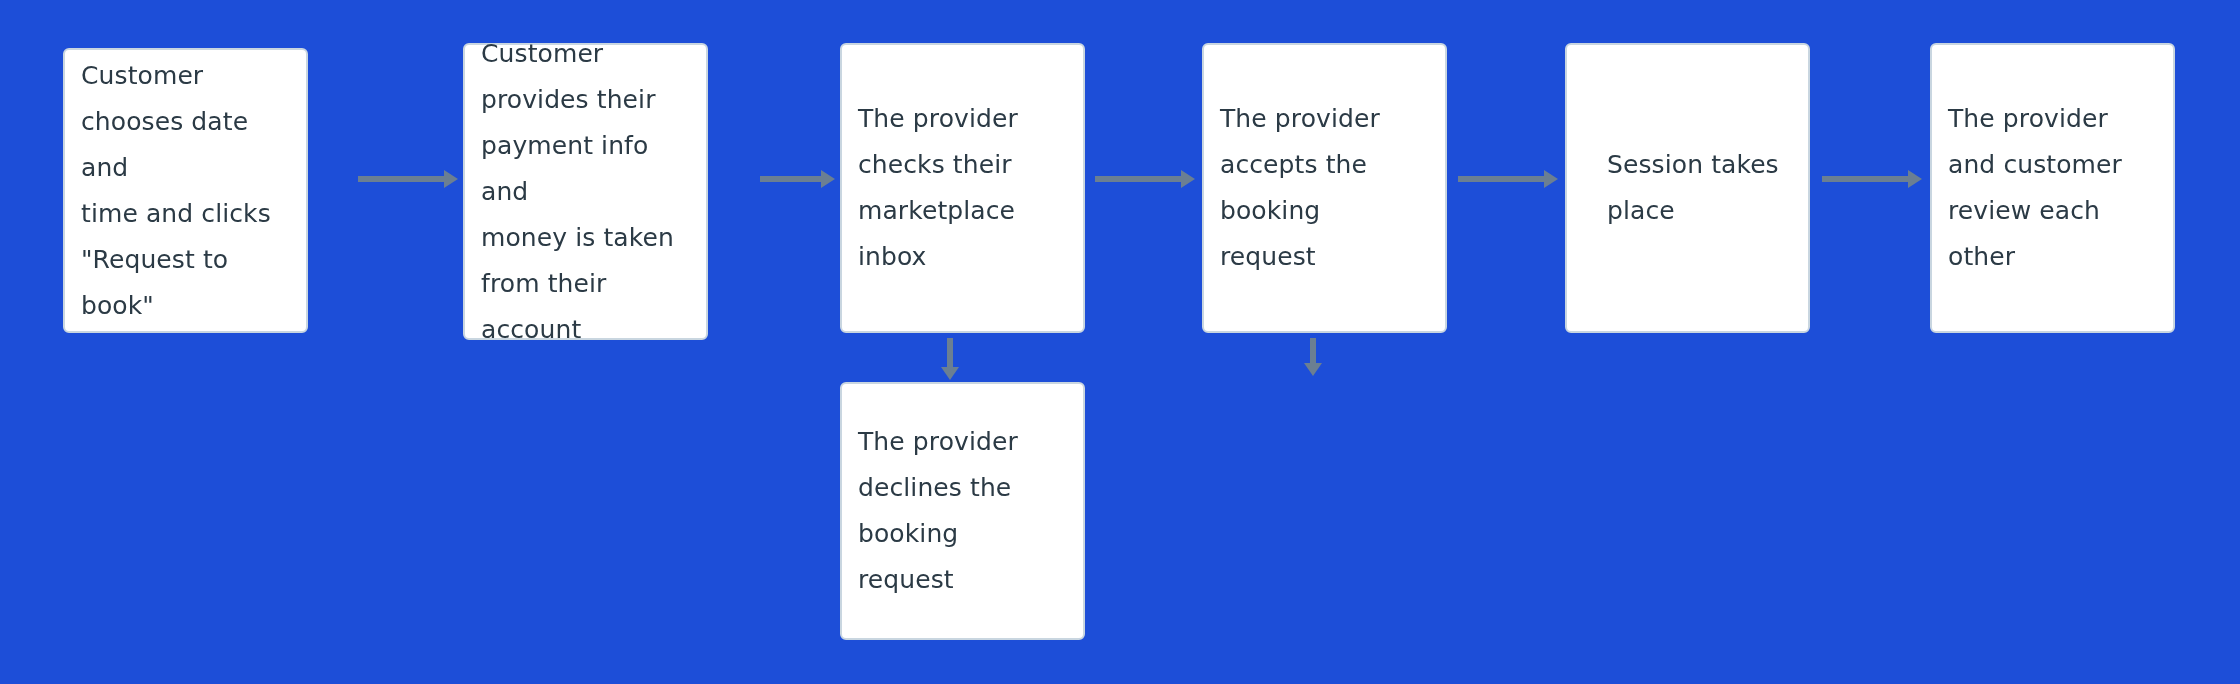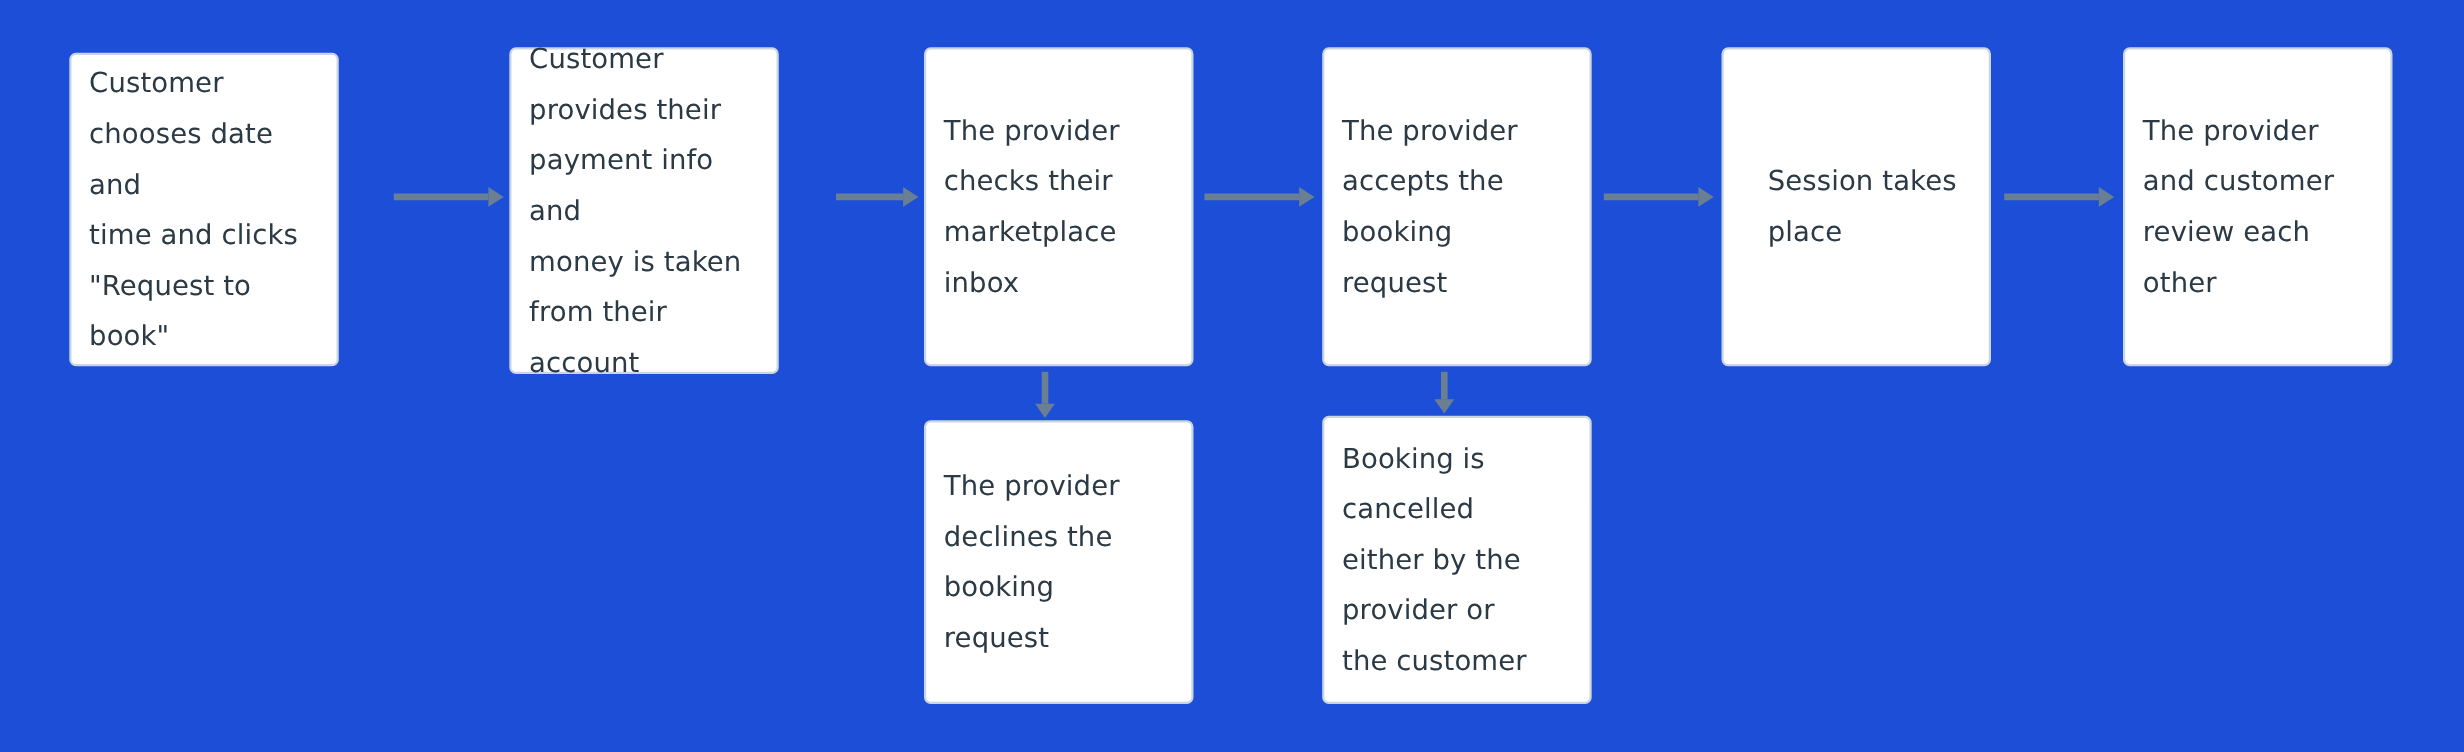--- a/index.html
+++ b/index.html
@@ -101,27 +101,20 @@
 other</span>
   </div>
 
   <div class="node" style="left:840px; top:382px; width:245px; height:258px;">
     <span class="node-label">The provider
 declines the
 booking
 request</span>
   </div>
 
-  <div class="node" style="left:1202px; top:378px; width:245px; height:262px;">
-    <span class="node-label">Booking is
-cancelled
-either by the
-provider or
-the customer</span>
-  </div>
 
   <div class="arrow-h" style="left:358px; top:166px; width:100px;">
     <svg width="100" height="26" viewBox="0 0 100 26">
       <line x1="0" y1="13" x2="86" y2="13" stroke="#6b7f92" stroke-width="6"></line>
       <polygon points="86,4 100,13 86,22" fill="#6b7f92"></polygon>
     </svg>
   </div>
 
   <div class="arrow-h" style="left:760px; top:166px; width:75px;">
     <svg width="75" height="26" viewBox="0 0 75 26">

